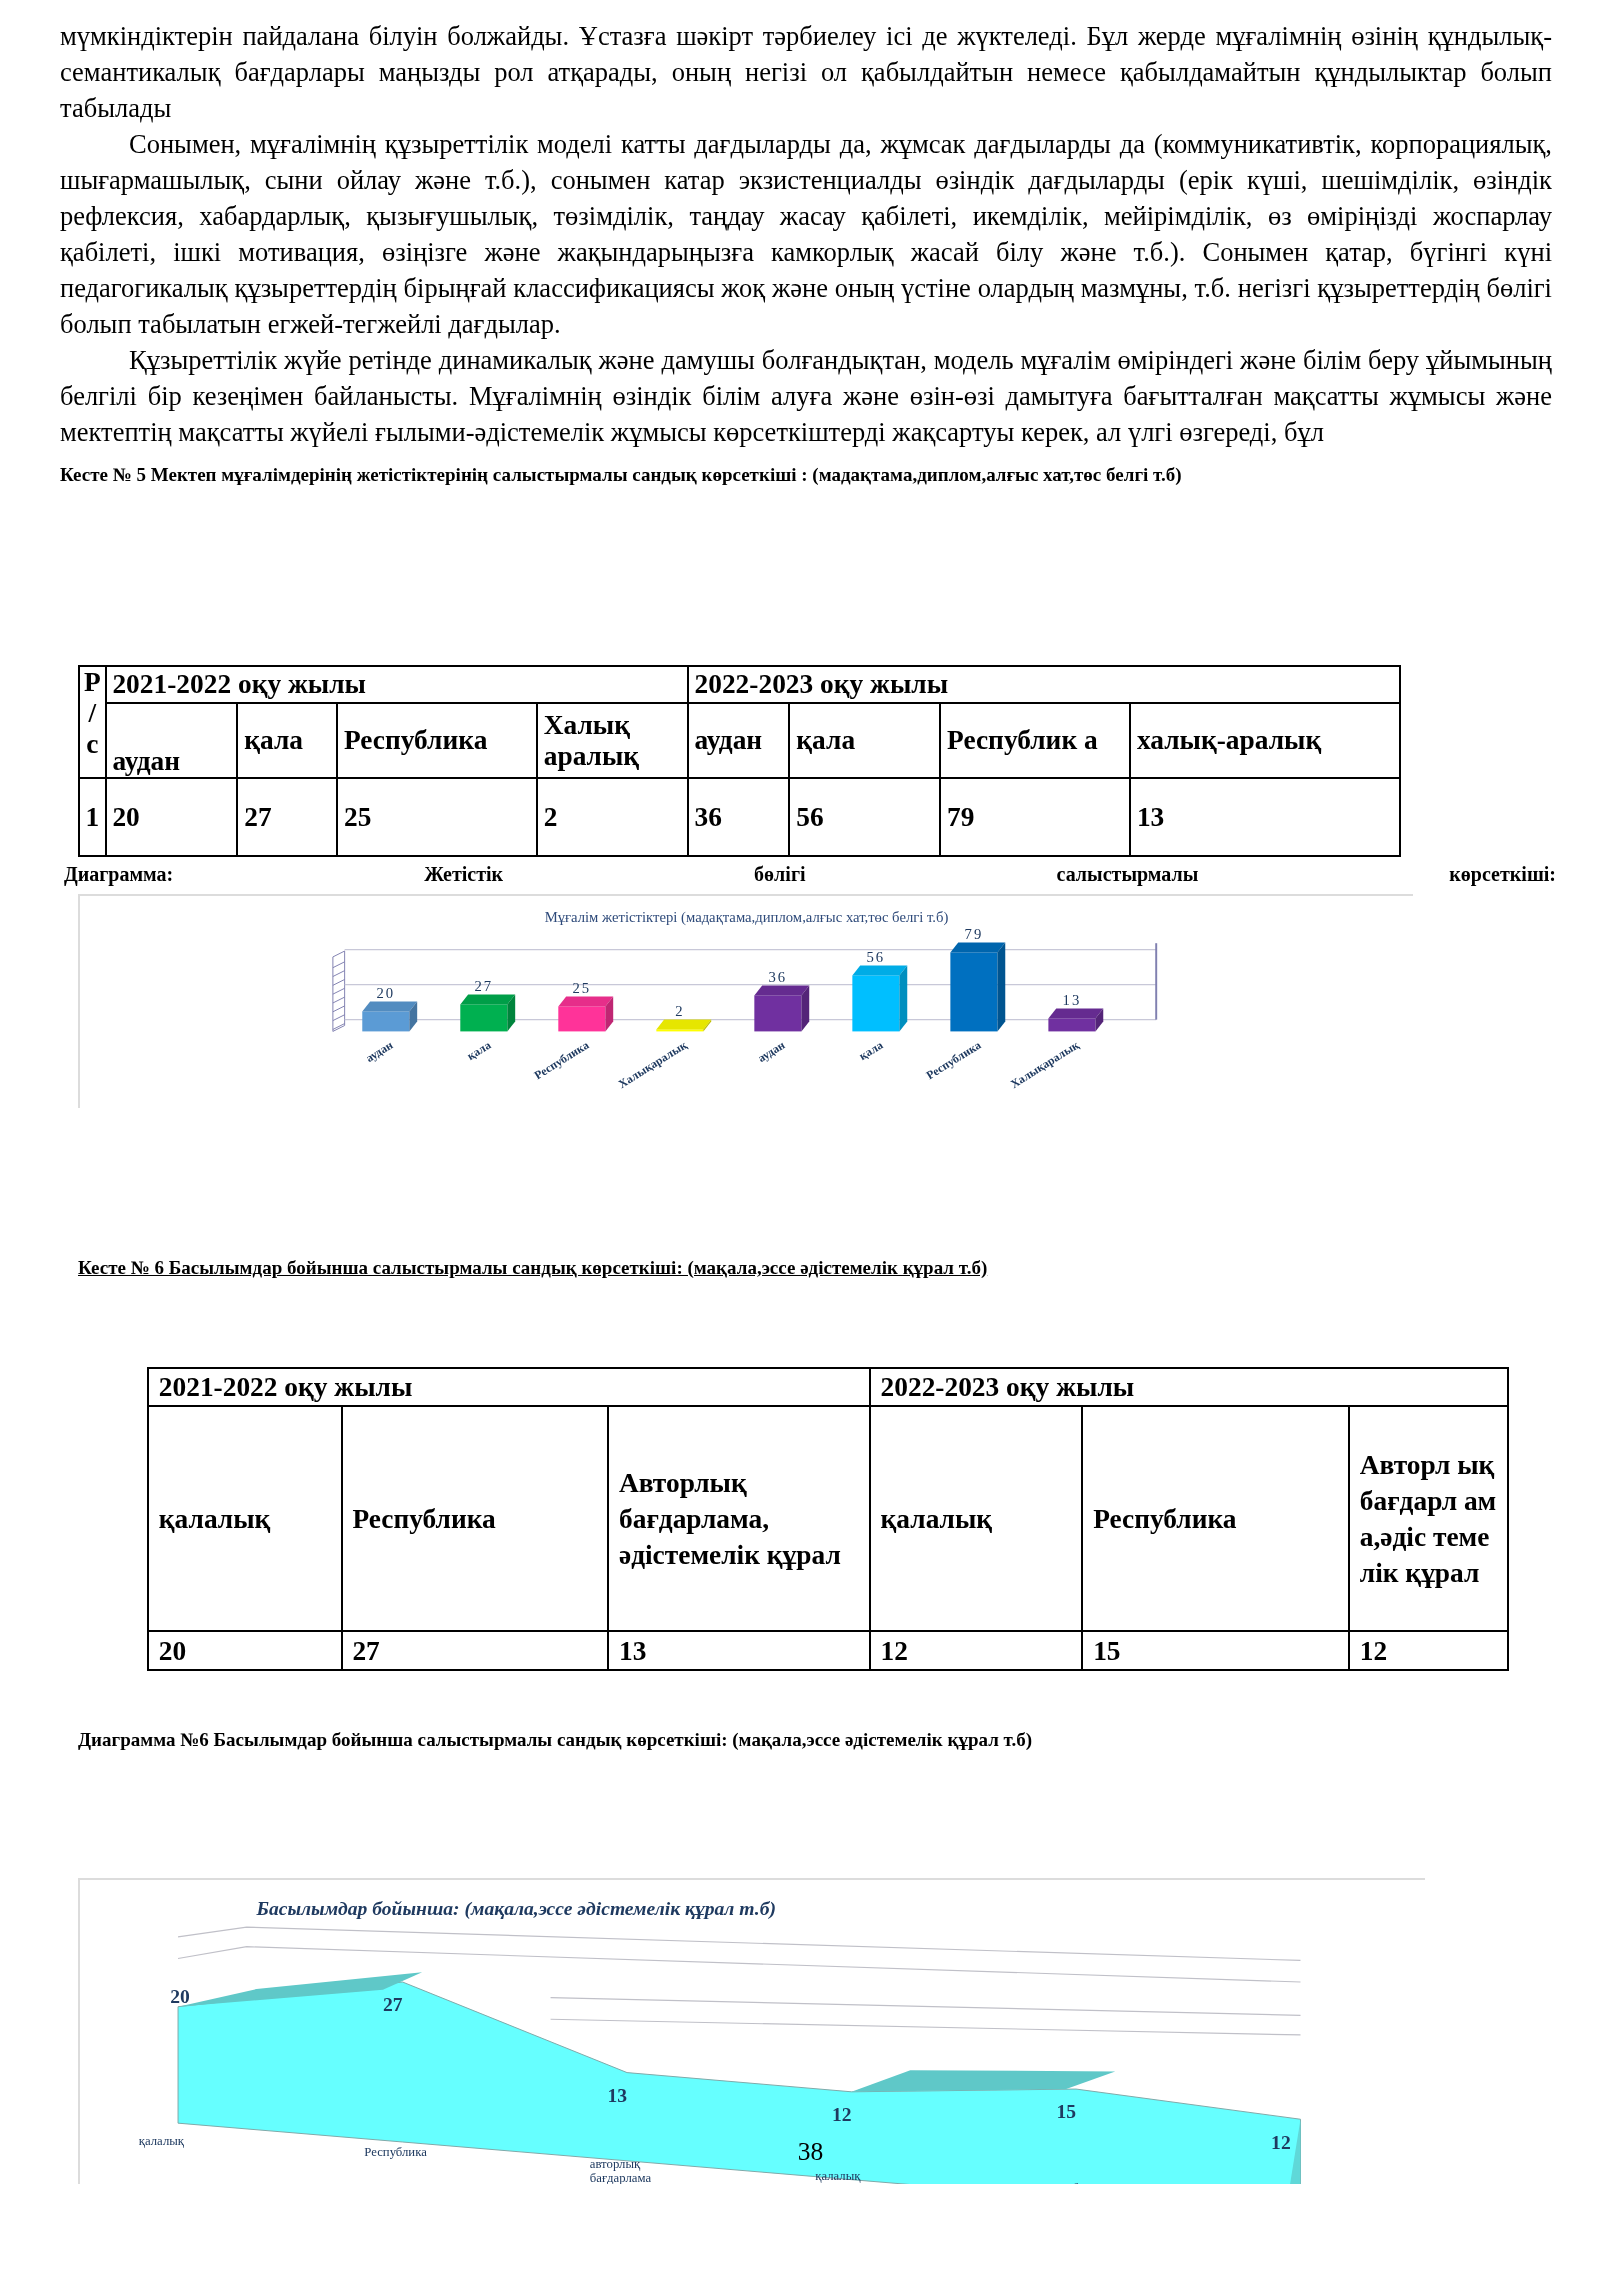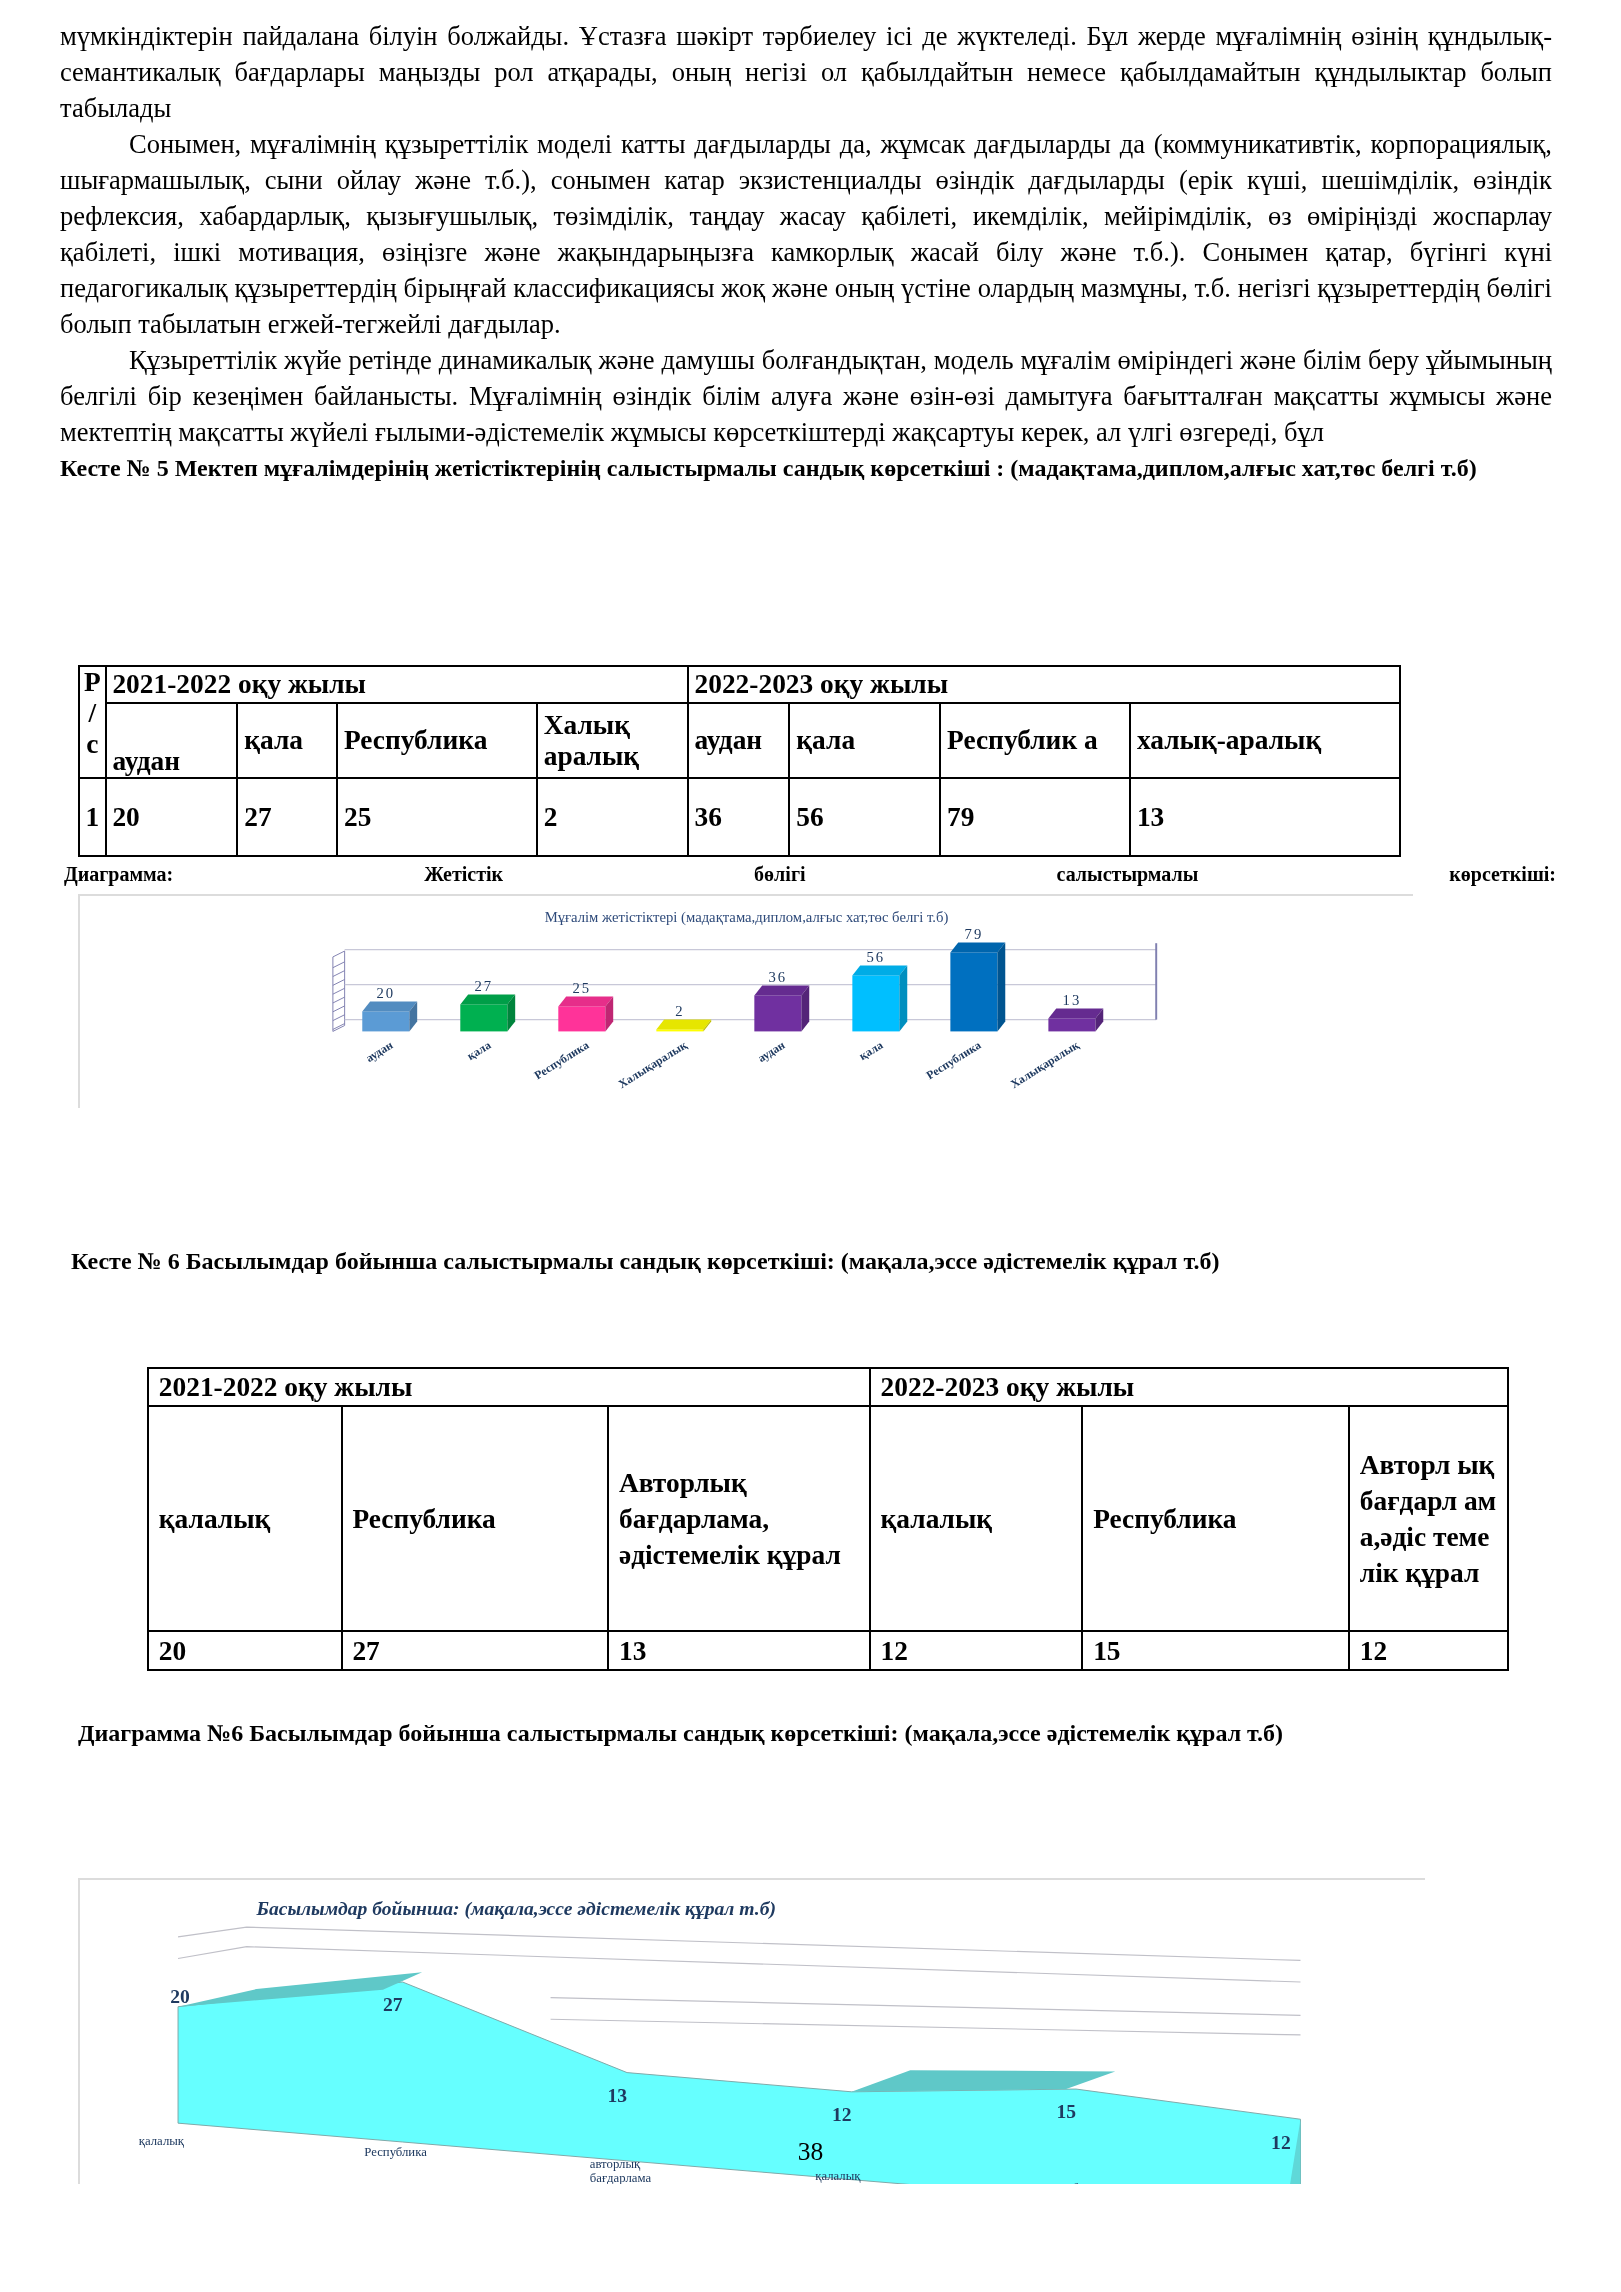--- a/index.html
+++ b/index.html
@@ -1,21 +1,21 @@
 <!DOCTYPE html>
 <html><head>
 <meta charset="utf-8">
 <style>
   html, body { margin: 0; padding: 0; background: #ffffff; }
   body { width: 1621px; height: 2293px; position: relative; overflow: hidden;
          font-family: "Liberation Serif", "DejaVu Serif", serif; color: #000; }
   .page { position: absolute; left: 60px; top: 17.6px; width: 1492px; }
   p.para { margin: 0; font-size: 26.5px; line-height: 36px; text-align: justify; text-align-last: left; }
   p.para.indent { text-indent: 69px; }
-  .heading { font-weight: bold; font-size: 24px; line-height: 36px; text-align: justify; text-align-last: left; margin: 0; }
+  .heading { font-weight: bold; font-size: 19px; line-height: 50px; text-align: justify; text-align-last: left; margin: 0; }
 
   table.t5 { position: absolute; left: 78px; top: 665px; border-collapse: collapse; width: 1323px;
              font-weight: bold; font-size: 27.4px; }
   table.t5 td { border: 2px solid #000; padding: 0 5.9px; vertical-align: middle; line-height: 31px; }
   table.t5 td.pc { width: 13.7px; text-align: center; padding: 0 3.9px; vertical-align: top; }
   table.t5 tr.r1 td { height: 35px; }
   table.t5 tr.r2 td { height: 73px; }
   table.t5 tr.r3 td { height: 76px; }
   table.t5 td.bottom { vertical-align: bottom; }
 
@@ -154,21 +154,21 @@
       <g>
         <rect x="988" y="124.74" width="48" height="13.26" fill="#7030a0"></rect>
         <polygon points="988,124.74 996,114.74 1044,114.74 1036,124.74" fill="#652b90"></polygon>
         <polygon points="1036,124.74 1044,114.74 1044,128 1036,138" fill="#542478"></polygon>
       </g>
       <text x="1012" y="110.74" text-anchor="middle" font-size="15" fill="#1f3a60" font-family="Liberation Serif, serif" letter-spacing="2">13</text>
       <text x="1020" y="154" text-anchor="end" font-size="12" font-weight="bold" fill="#1f3a60" font-family="Liberation Serif, serif" transform="rotate(-32 1020 154)">Халықаралық</text>
     </svg>
 </div>
 
-<div style="position:absolute;left:71px;top:1243px;width:1492px;">
+<div style="position:absolute;left:78px;top:1243px;width:1492px;text-decoration:underline;">
   <p class="heading">Кесте № 6 Басылымдар бойынша салыстырмалы сандық көрсеткіші: (мақала,эссе әдістемелік құрал т.б)</p>
 </div>
 
 <table class="t6">
   <tbody>
       <tr class="r1">
     <td colspan="3">2021-2022 оқу жылы</td>
     <td colspan="3">2022-2023 оқу жылы</td>
   </tr>
   <tr class="r2">

